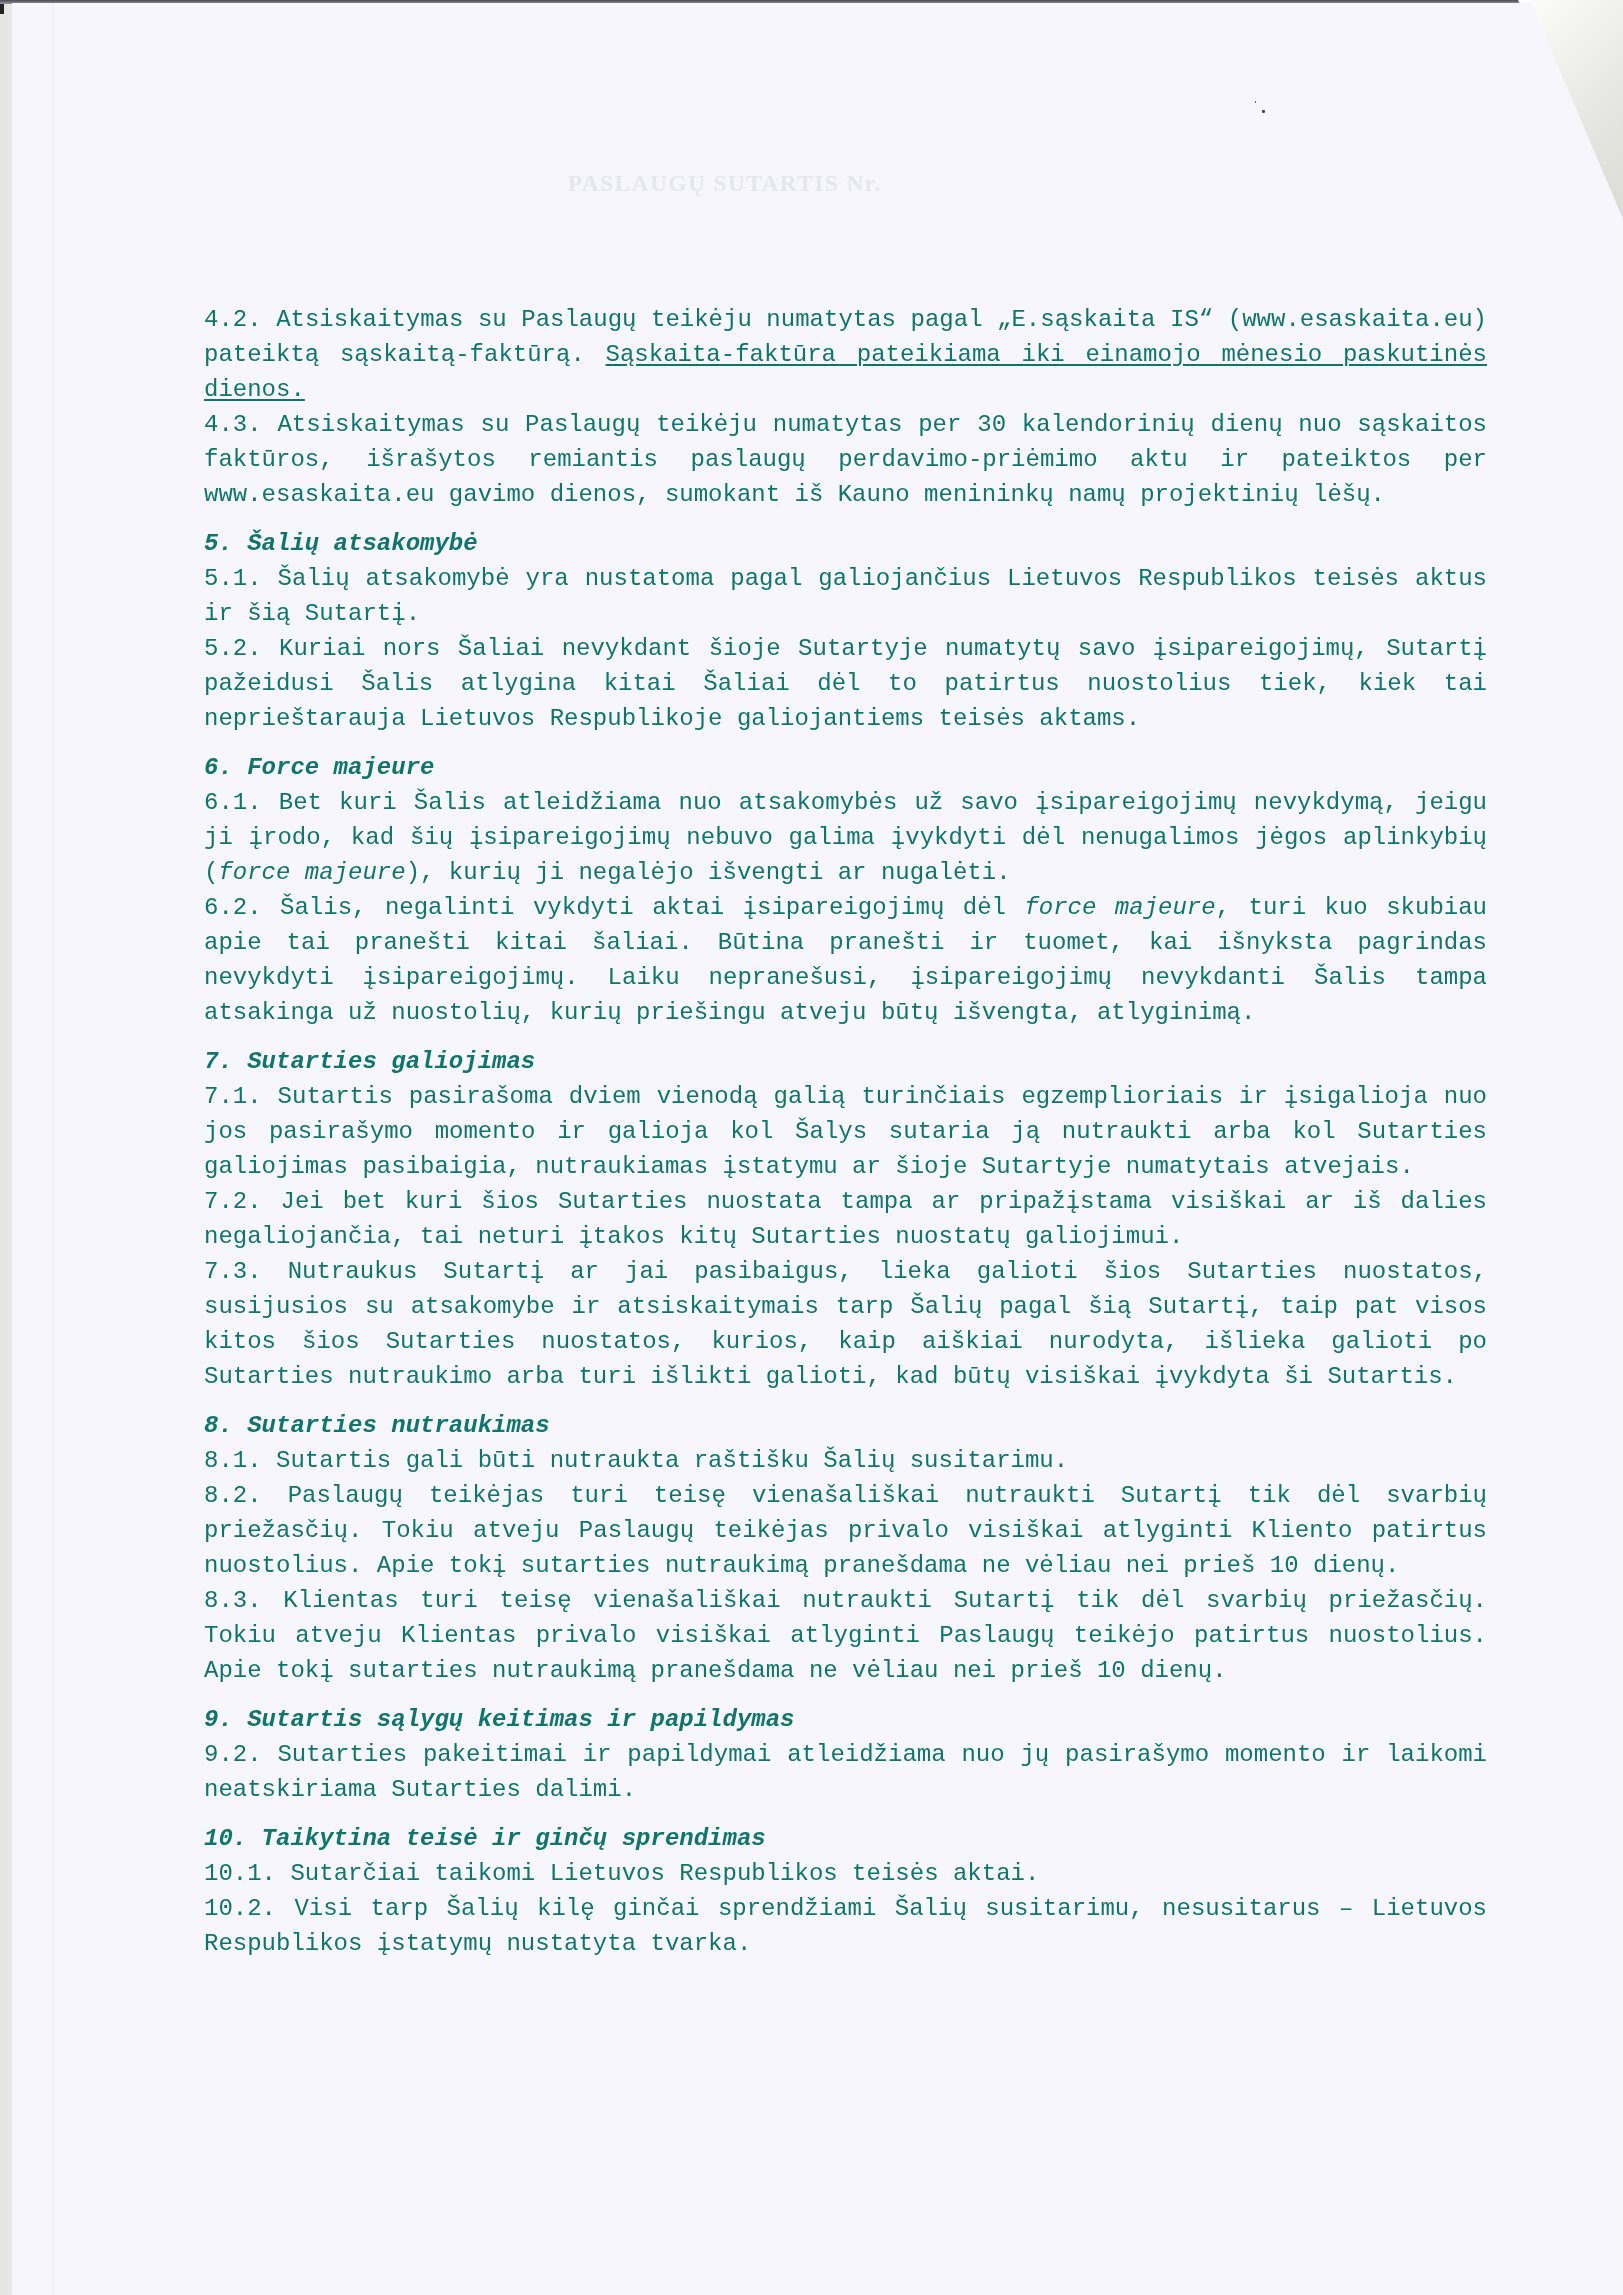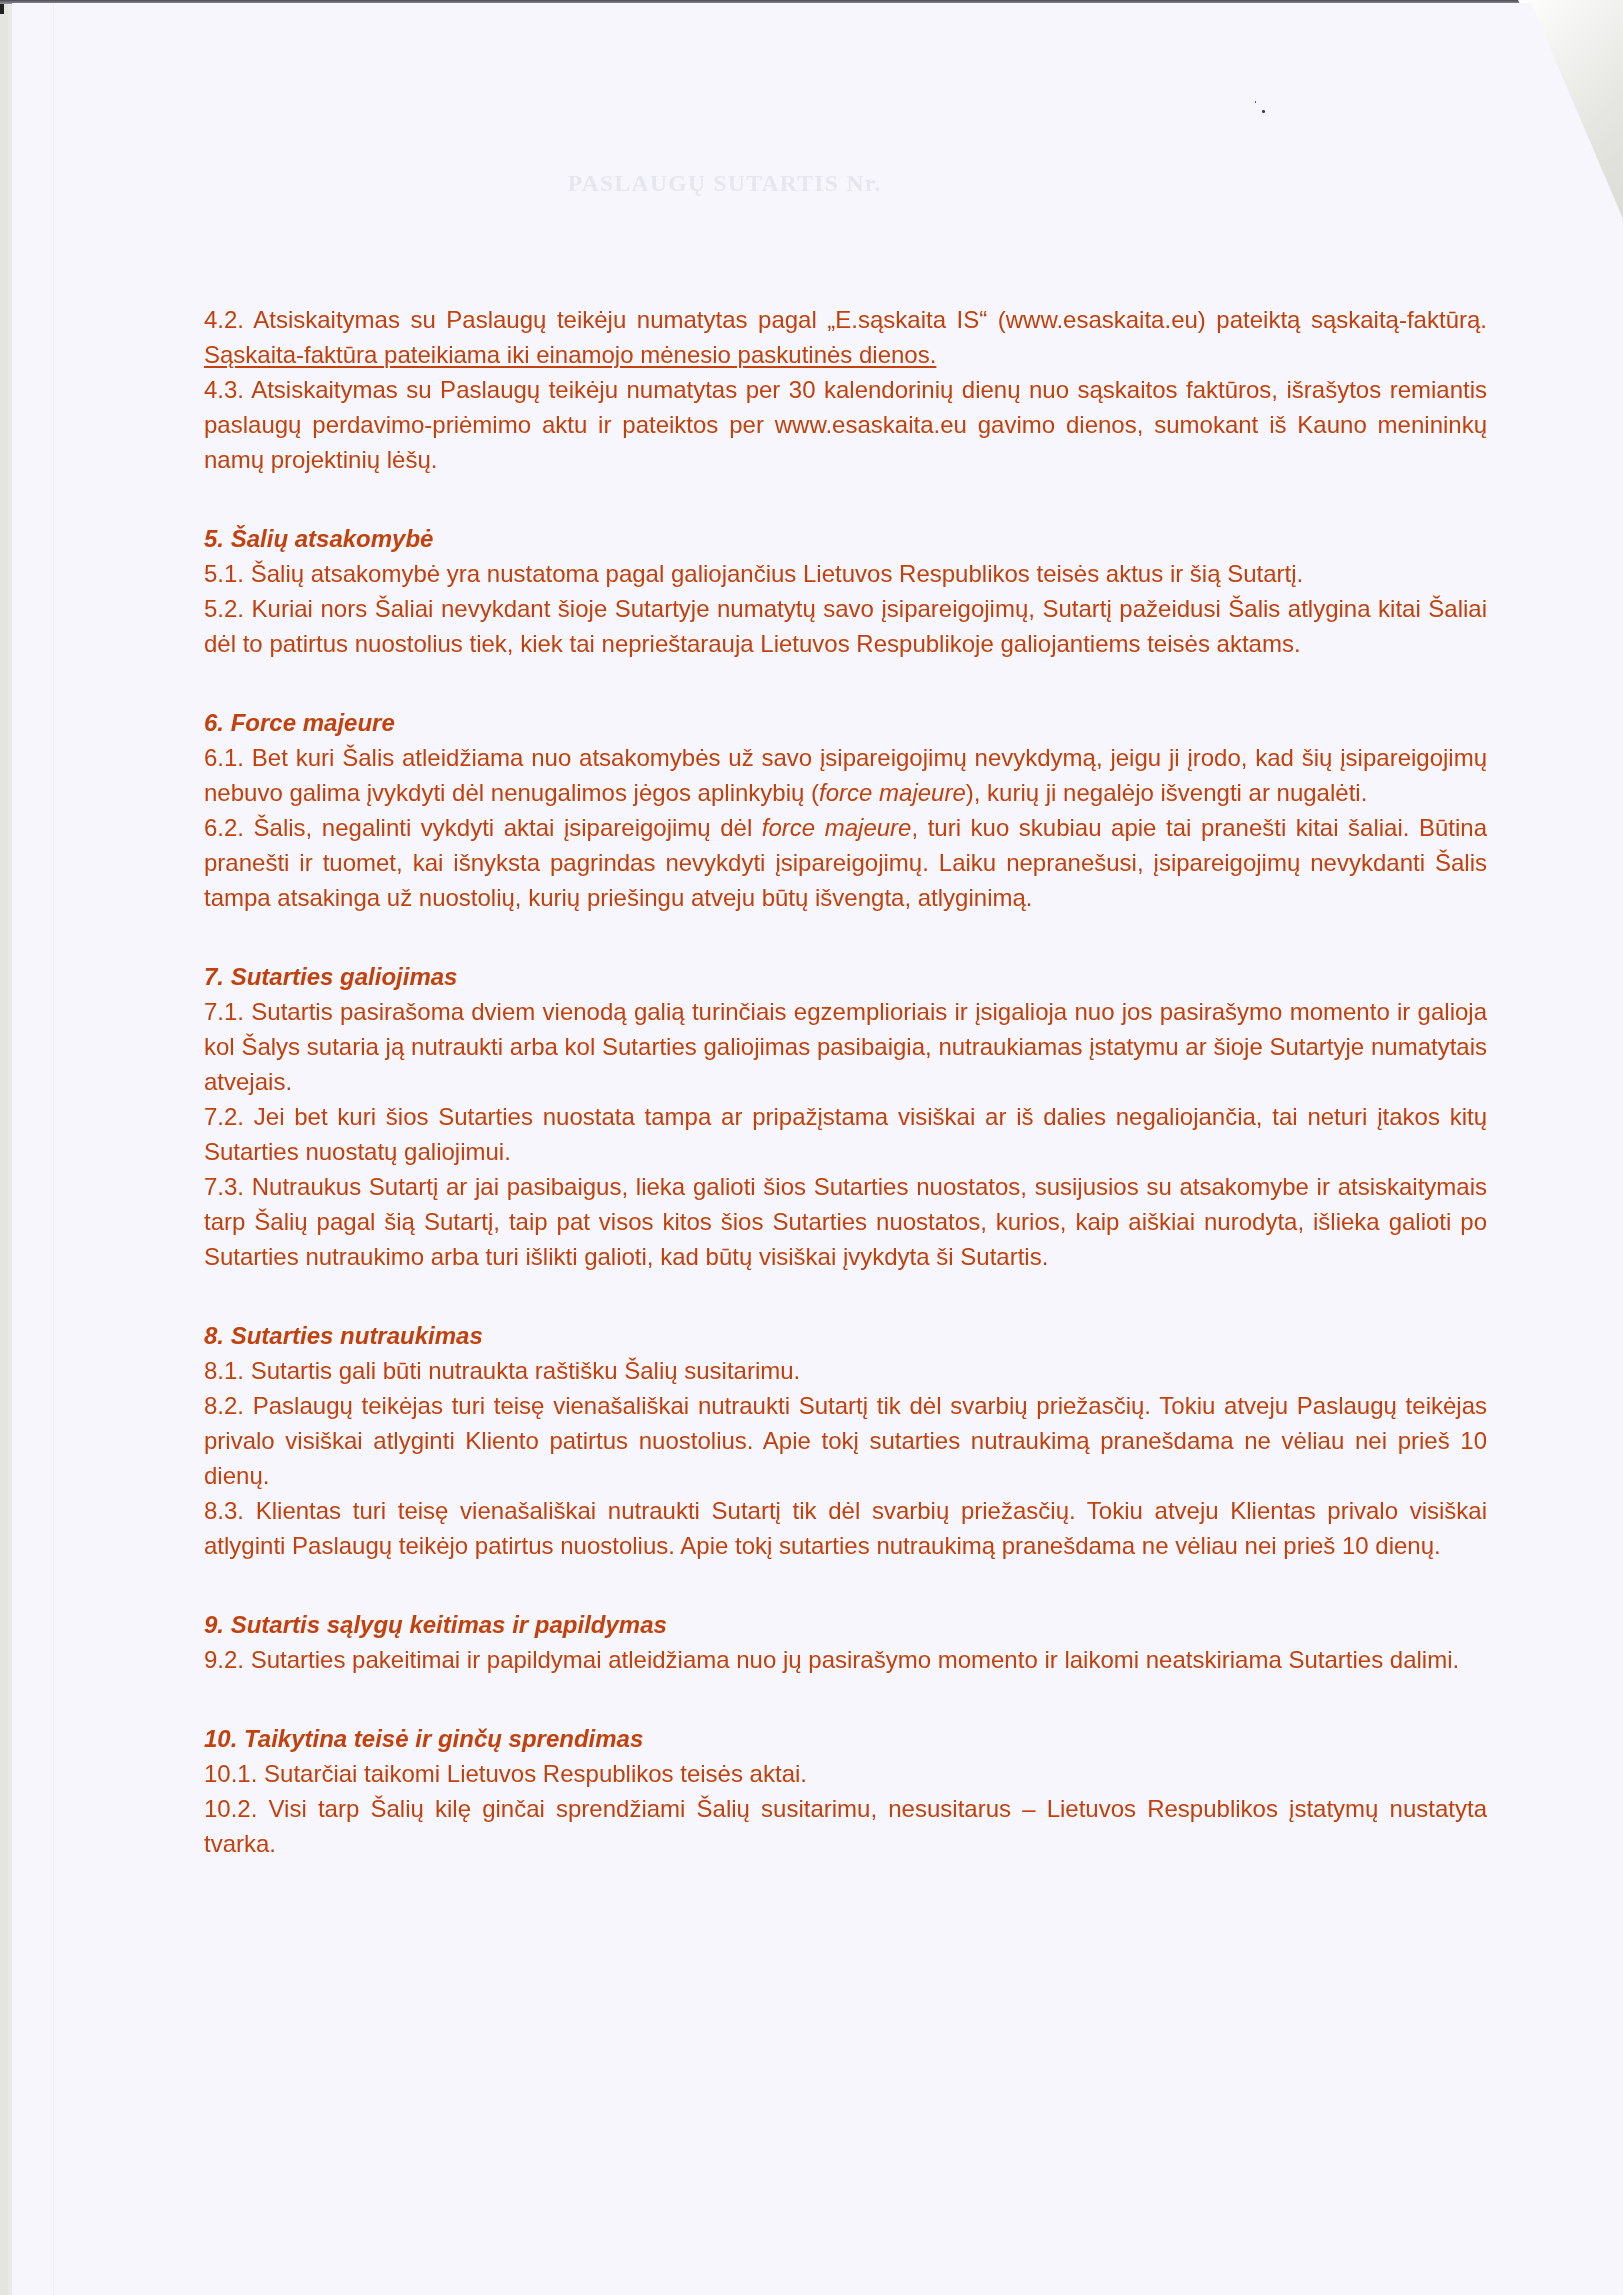--- a/index.html
+++ b/index.html
@@ -30,25 +30,25 @@
       position: absolute; left: 1505px; top: 0; width: 118px; height: 223px;
       background: linear-gradient(135deg, #ffffff 0%, #e6e6e2 60%, #dcdcd6 100%);
       clip-path: polygon(13px 0, 118px 0, 118px 223px);
     }
     .ghost {
       position: absolute; color: #e6e6ee; font-family: "Liberation Serif", serif;
       font-size: 23.6px; font-weight: bold; letter-spacing: 1.3px;
     }
     .content {
       position: absolute; left: 204px; top: 302px; width: 1283px;
-      font-family: Liberation Sans, sans-serif; font-size: 24px; line-height: 35px;
-      color: #c2410c;
+      font-family: Liberation Mono, monospace; font-size: 24px; line-height: 35px;
+      color: #0f766e;
     }
     .section { margin: 0; }
-    .section + .section { margin-top: 44px; }
+    .section + .section { margin-top: 14px; }
     .section.gap-large { }
     .heading { font-style: italic; font-weight: bold; margin: 0; }
     p.clause { margin: 0; text-align: justify; }
     .u { text-decoration: underline; text-decoration-thickness: 2px; text-underline-offset: 3.3px; }
     i.fm { font-style: italic; }
     .speck { position: absolute; width: 2.6px; height: 2.6px; border-radius: 50%; background: #3a3a7a; }
   </style>
 </head>
 <body>
 

